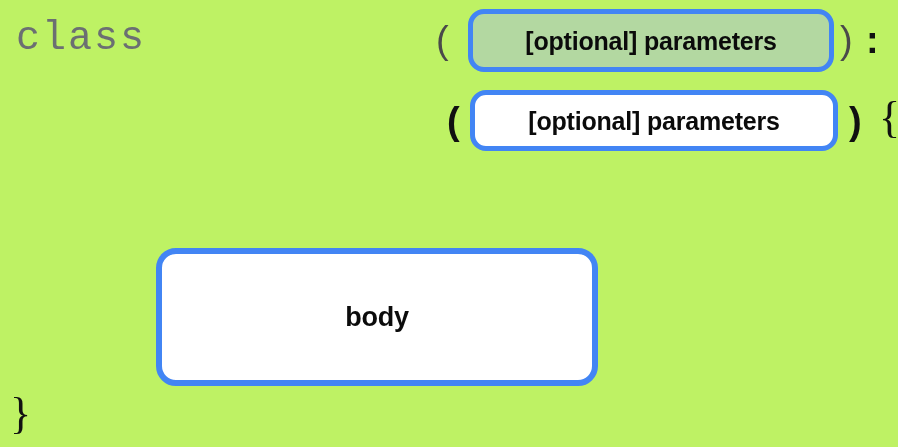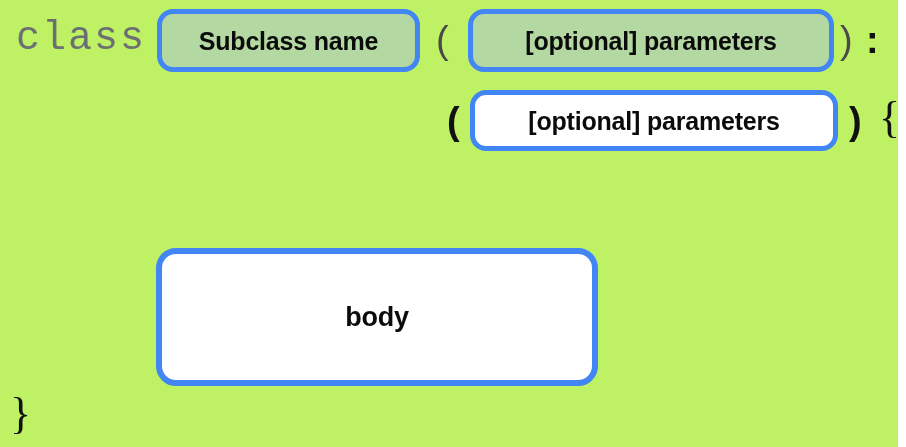--- a/index.html
+++ b/index.html
@@ -94,23 +94,20 @@
 
   #brace-close    { left: 10px;  top: 392px; }
 </style>
 </head>
 <body>
 
 <div id="canvas">
 
   <div class="kw-class">class</div>
 
-  <div class="box green" id="box-subclass-name">
-    <span class="box-label">Subclass name</span>
-  </div>
 
   <div class="punct" id="paren-open-1">(</div>
 
   <div class="box green" id="box-subclass-params">
     <span class="box-label">[optional] parameters</span>
   </div>
 
   <div class="punct" id="paren-close-1">)</div>
 
   <div class="punct dark" id="colon-1">:</div>

